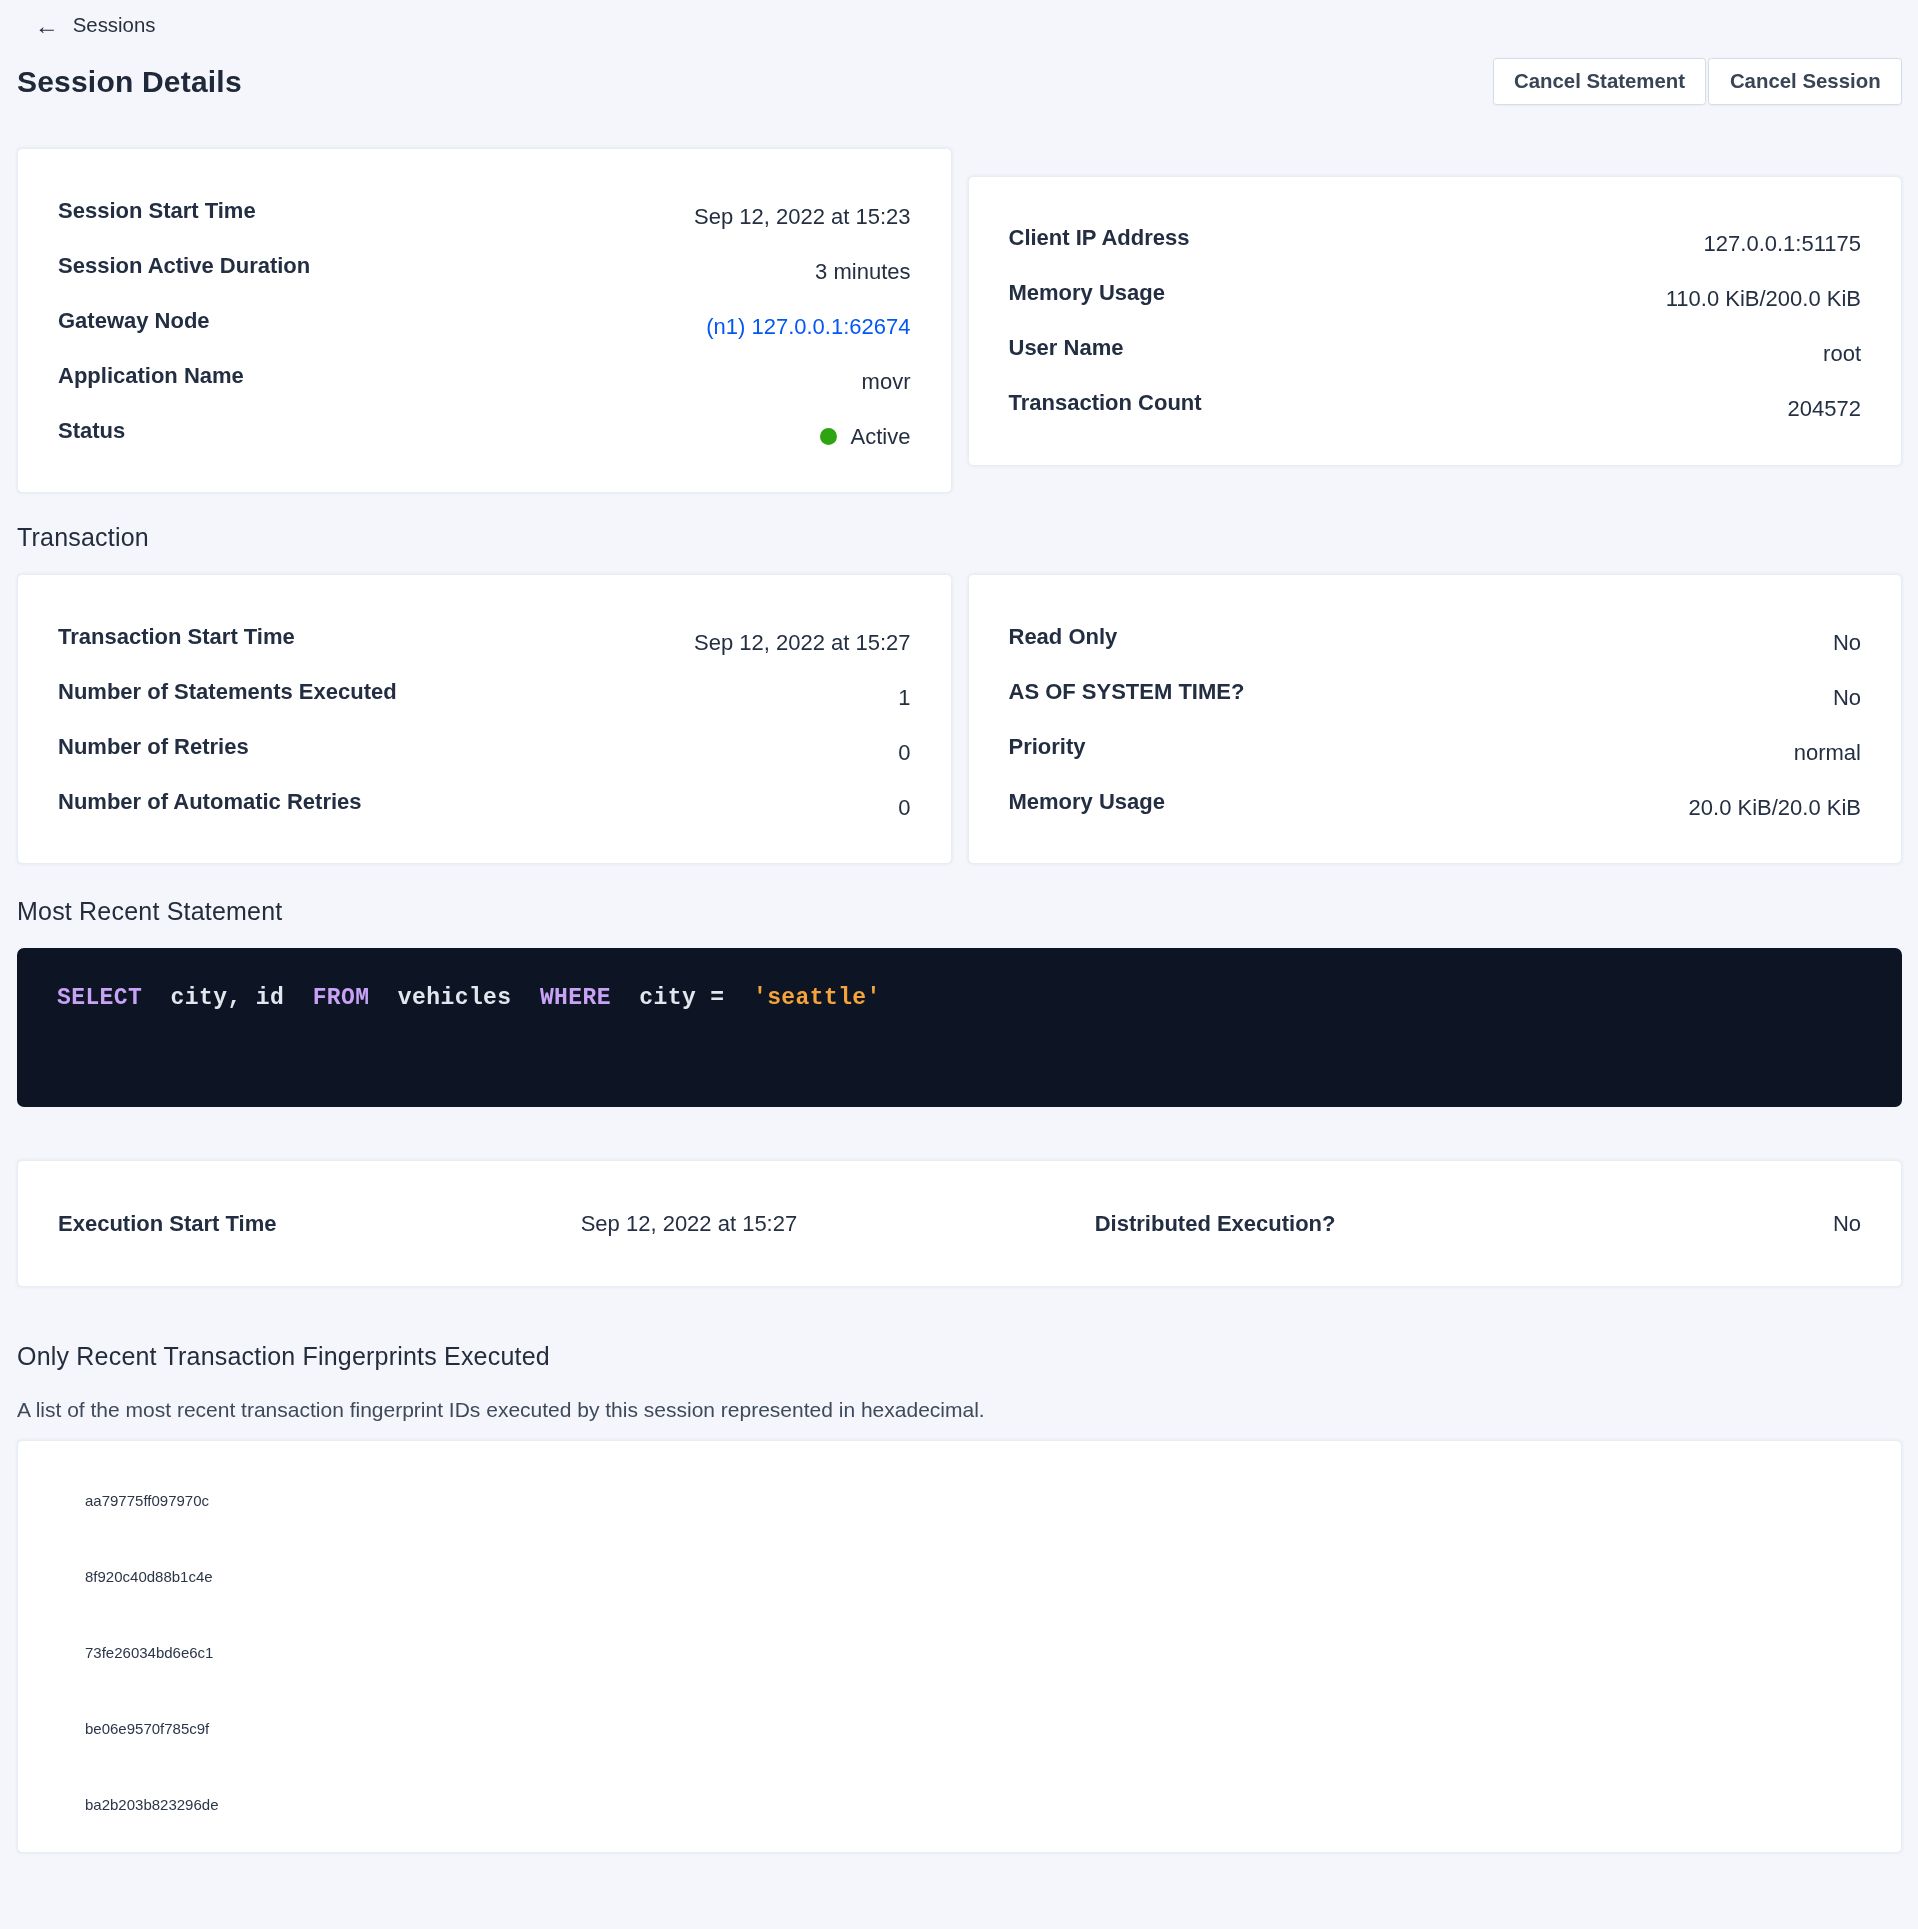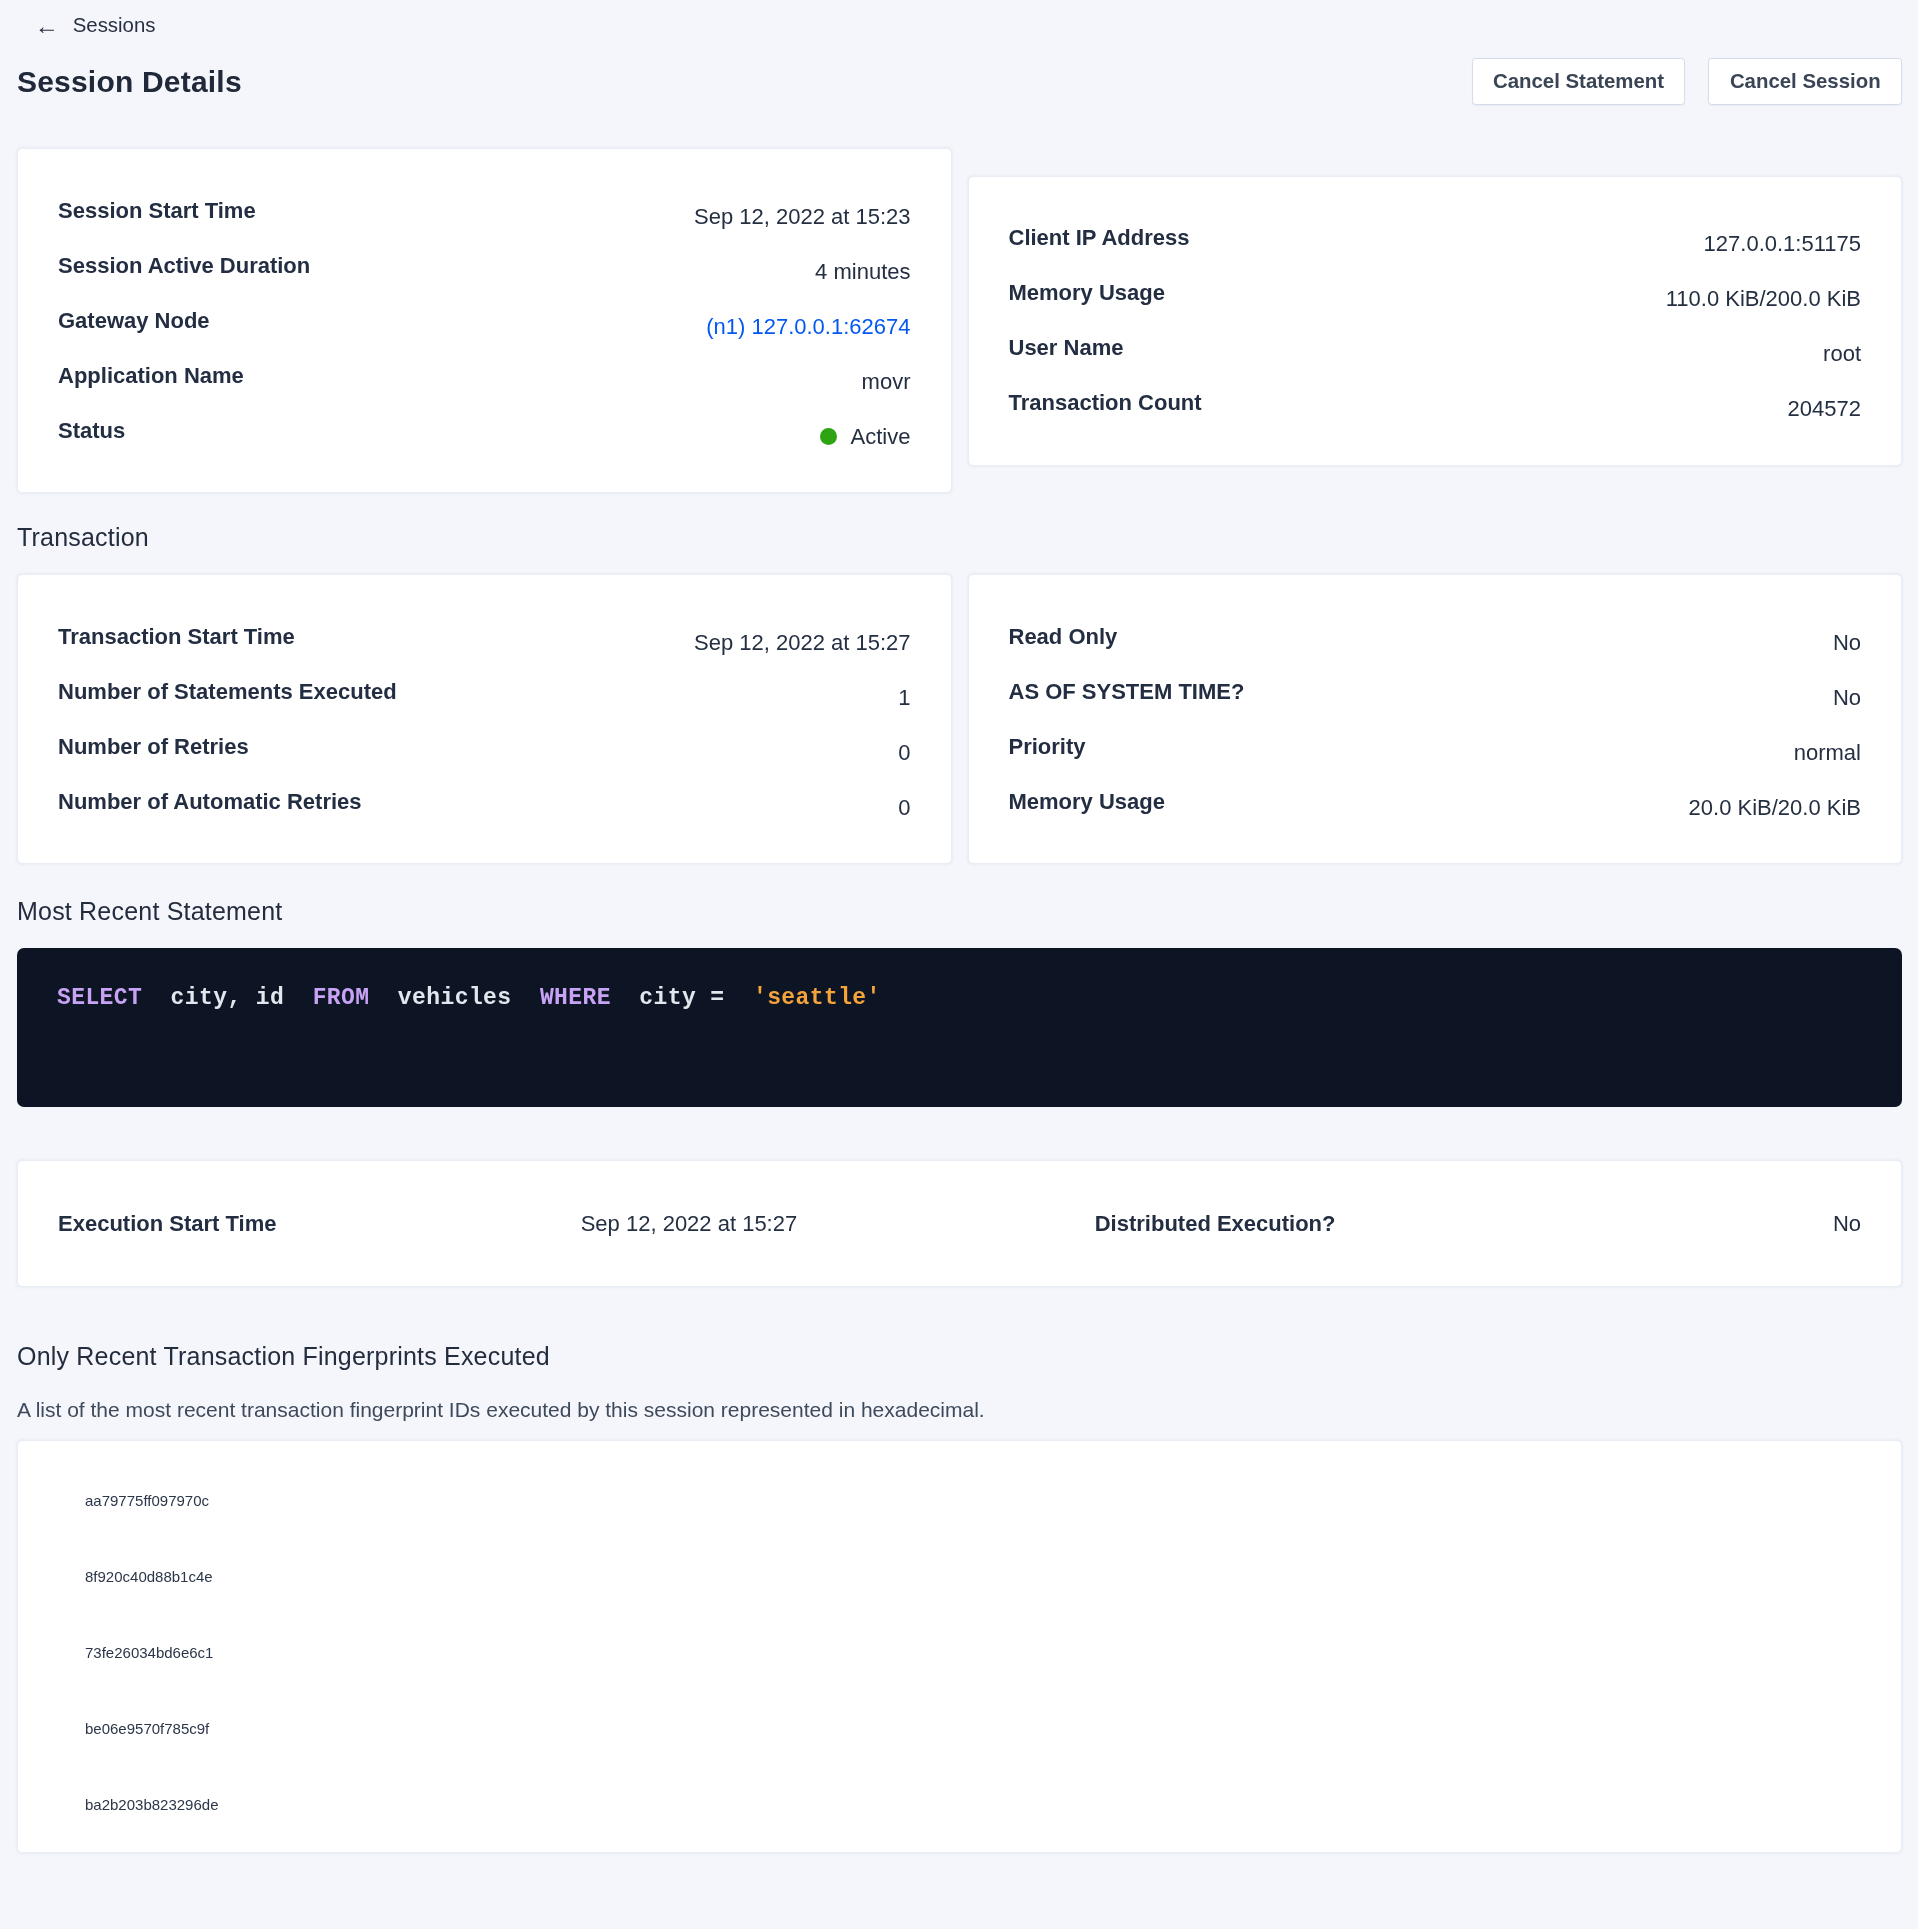--- a/index.html
+++ b/index.html
@@ -14,21 +14,21 @@
   body{margin:0;background:#f4f6fb;font-family:"Liberation Sans",sans-serif;color:#242f42;}
   .page{width:1919px;height:1929px;overflow:hidden;padding:10.6px 17px 0;position:relative;}
 
   
   .breadcrumb{display:flex;align-items:center;gap:14px;margin-left:17.7px;height:30px;font-size:20.4px;color:#28303f;cursor:pointer;width:max-content;}
   .breadcrumb .arrow{font-size:24px;line-height:1;color:#242d3d;}
 
   
   .header-row{display:flex;justify-content:space-between;align-items:center;margin-top:17.7px;margin-bottom:43px;}
   h1.page-title{margin:0;font-size:30px;font-weight:700;color:#20293a;letter-spacing:0.2px;}
-  .actions{display:flex;gap:23px;}
+  .actions{display:flex;gap:2px;}
   .btn{height:47px;padding:0 20.4px;font-family:"Liberation Sans",sans-serif;font-size:20.4px;font-weight:700;color:#394455;background:#fff;border:0.9px solid #d5dce9;border-radius:3.5px;cursor:pointer;box-shadow:0 0.9px 1.8px rgba(116,134,160,.08);}
 
   
   .cards-row{display:flex;gap:16px;align-items:center;}
   .card{flex:1;background:#fff;border:0.9px solid #e8edf4;border-radius:5.3px;box-shadow:0 0 3.5px rgba(116,134,160,.16);padding:34px 40px;}
   .info-row{display:flex;justify-content:space-between;align-items:center;height:55px;font-size:22px;}
   .info-row .label{font-weight:700;color:#232e42;padding-right:17.7px;white-space:nowrap;}
   .value-wrap{display:flex;align-items:center;margin-top:12px;}
   .info-row .value{color:#242f42;text-align:right;}
   .dot{display:none;width:17px;height:17px;border-radius:50%;background:var(--status_active_green);margin-right:13.3px;flex:0 0 auto;}
@@ -87,21 +87,21 @@
           <span class="value-wrap">
 
             <span class="value">Sep 12, 2022 at 15:23</span>
           </span>
         </div>
 
         <div class="info-row">
           <span class="label">Session Active Duration</span>
           <span class="value-wrap">
 
-            <span class="value">4 minutes</span>
+            <span class="value">3 minutes</span>
           </span>
         </div>
 
         <div class="info-row kind-link">
           <span class="label">Gateway Node</span>
           <span class="value-wrap">
 
             <span class="value">(n1) 127.0.0.1:62674</span>
           </span>
         </div>

